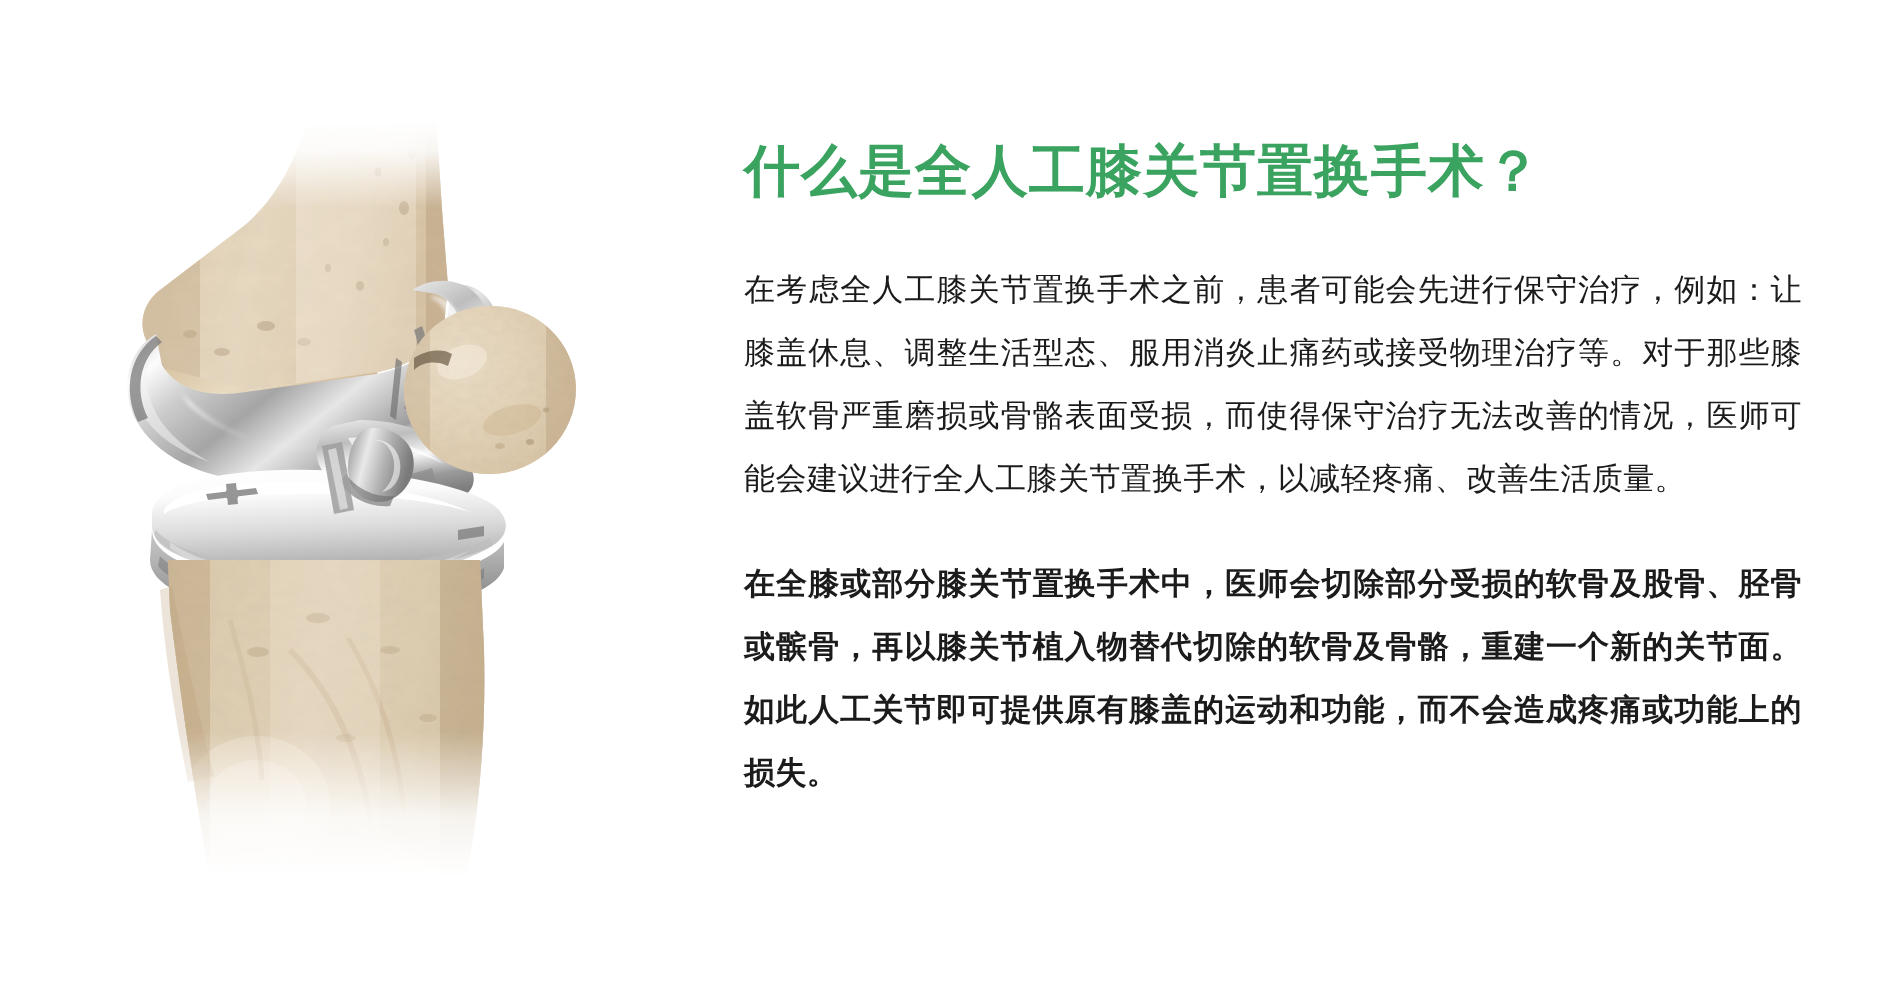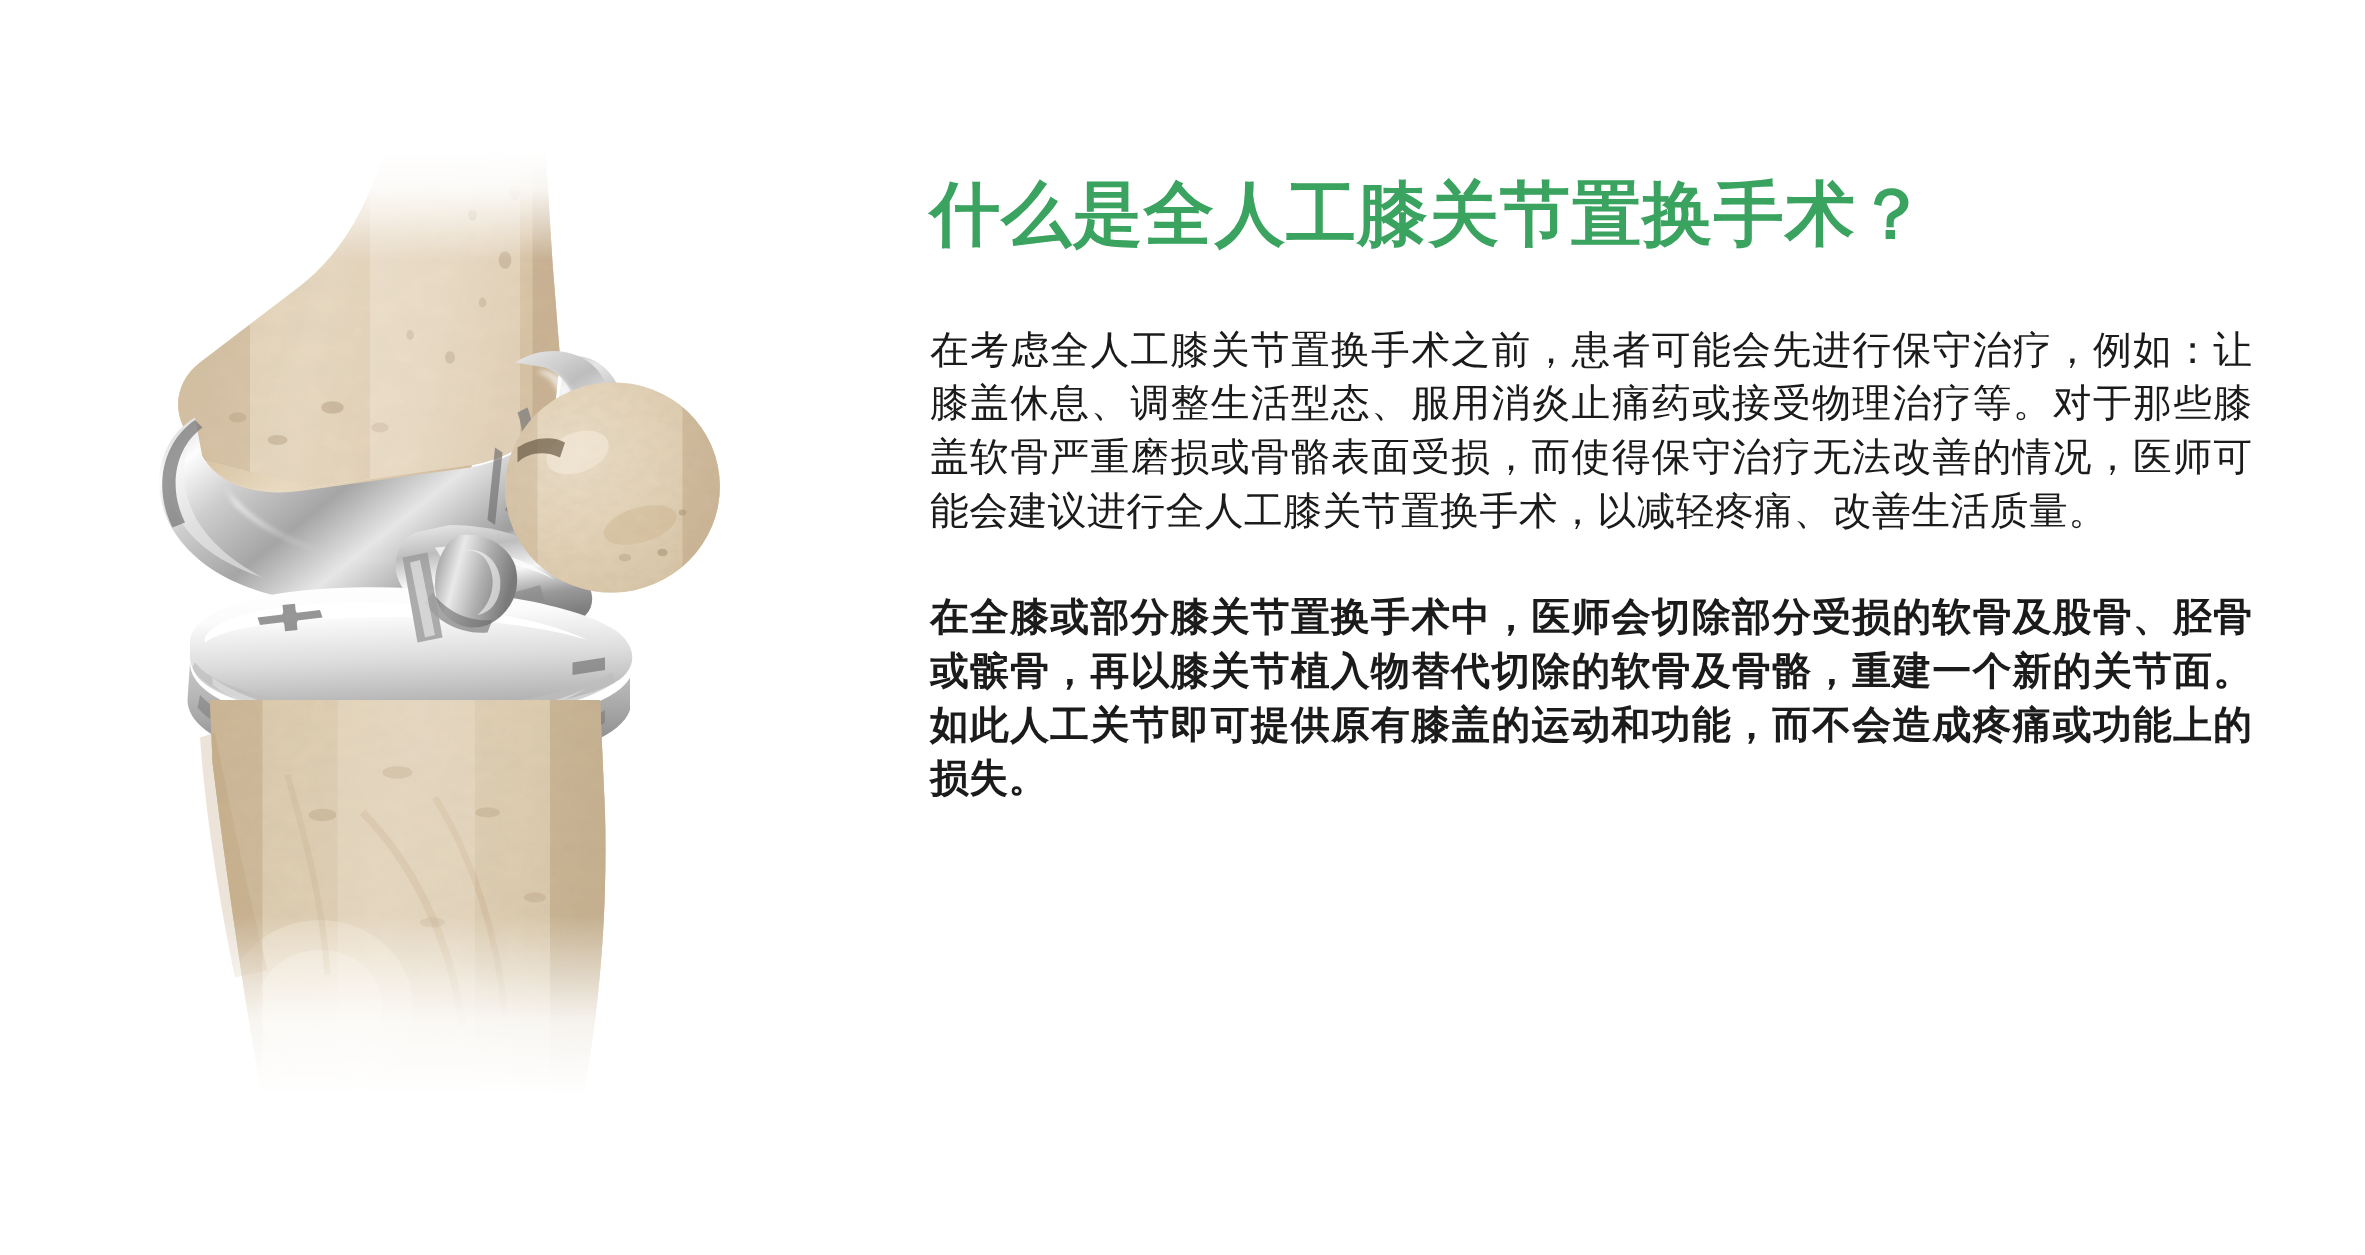--- a/index.html
+++ b/index.html
@@ -82,21 +82,21 @@
     white-space: nowrap;
   }
   .body-block {
     position: absolute;
     left: 0px;
     top: 258px;
     width: 1058px;
   }
   .para {
     font-size: 31px;
-    line-height: 43px;
+    line-height: 63px;
     color: #1b1b1b;
     letter-spacing: 0.4px;
     text-align: justify;
     text-justify: inter-ideograph;
     margin: 0 0 42px 0;
   }
   .para:last-child { margin-bottom: 0; font-weight: bold; }
 </style>
 </head>
 <body>

